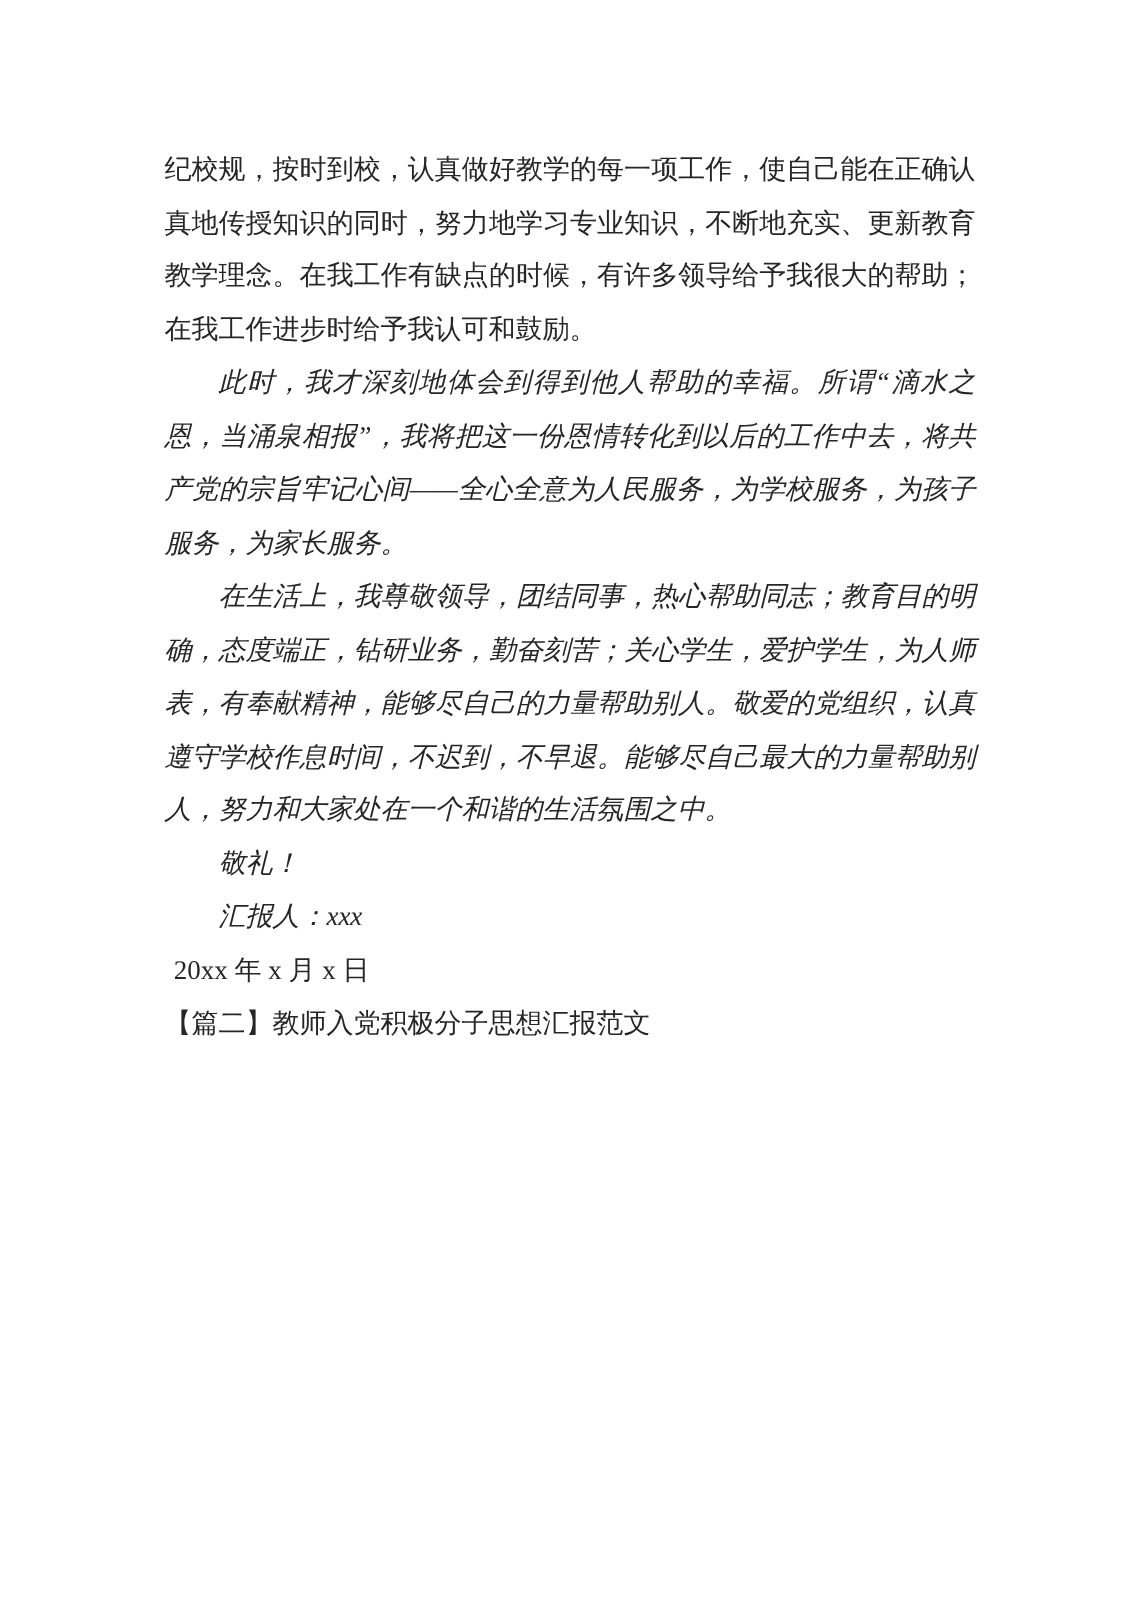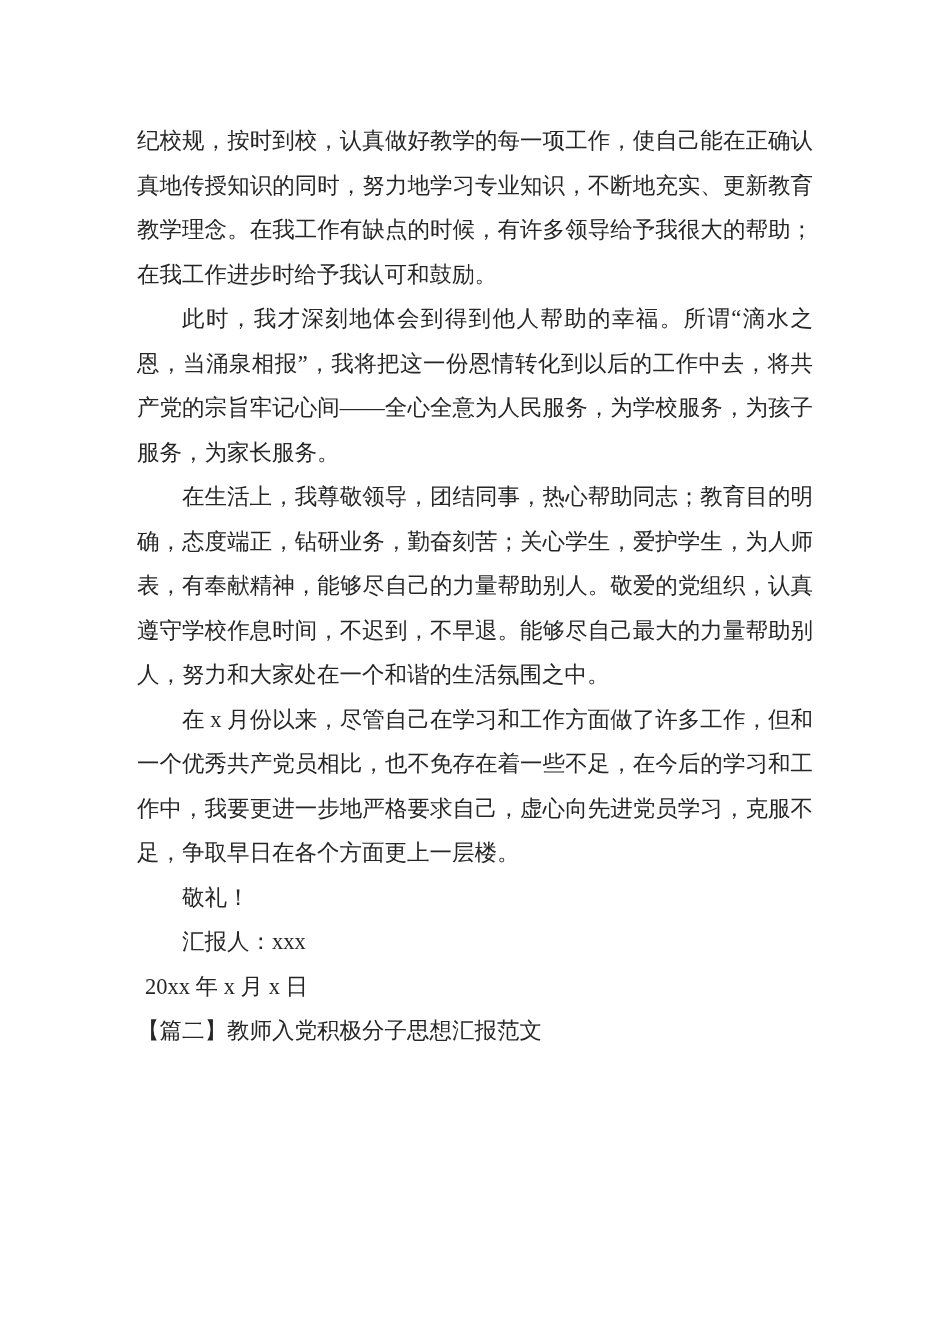--- a/index.html
+++ b/index.html
@@ -23,39 +23,39 @@
     line-height: 44.5px;
     color: #262626;
     text-align: justify;
     letter-spacing: 0;
   }
   .text-column p {
     margin: 0;
   }
   .para-indent {
     text-indent: 2em;
+    font-style: italic;
   }
   .para-noindent {
     text-indent: 0;
   }
   .para-date {
     text-indent: 0.35em;
   }
   .para-center {
     text-align: left;
     text-indent: 0;
   }
 </style>
 </head>
 <body>
 
 <div class="page">
   <div class="text-column">
     <p class="para-noindent">纪校规，按时到校，认真做好教学的每一项工作，使自己能在正确认真地传授知识的同时，努力地学习专业知识，不断地充实、更新教育教学理念。在我工作有缺点的时候，有许多领导给予我很大的帮助；在我工作进步时给予我认可和鼓励。</p>
     <p class="para-indent">此时，我才深刻地体会到得到他人帮助的幸福。所谓“滴水之恩，当涌泉相报”，我将把这一份恩情转化到以后的工作中去，将共产党的宗旨牢记心间——全心全意为人民服务，为学校服务，为孩子服务，为家长服务。</p>
     <p class="para-indent">在生活上，我尊敬领导，团结同事，热心帮助同志；教育目的明确，态度端正，钻研业务，勤奋刻苦；关心学生，爱护学生，为人师表，有奉献精神，能够尽自己的力量帮助别人。敬爱的党组织，认真遵守学校作息时间，不迟到，不早退。能够尽自己最大的力量帮助别人，努力和大家处在一个和谐的生活氛围之中。</p>
-    <p class="para-indent">在 x 月份以来，尽管自己在学习和工作方面做了许多工作，但和一个优秀共产党员相比，也不免存在着一些不足，在今后的学习和工作中，我要更进一步地严格要求自己，虚心向先进党员学习，克服不足，争取早日在各个方面更上一层楼。</p>
     <p class="para-indent">敬礼！</p>
     <p class="para-indent">汇报人：xxx</p>
     <p class="para-date">20xx 年 x 月 x 日</p>
     <p class="para-center">【篇二】教师入党积极分子思想汇报范文</p>
   </div>
 </div>
 
 </body></html>

